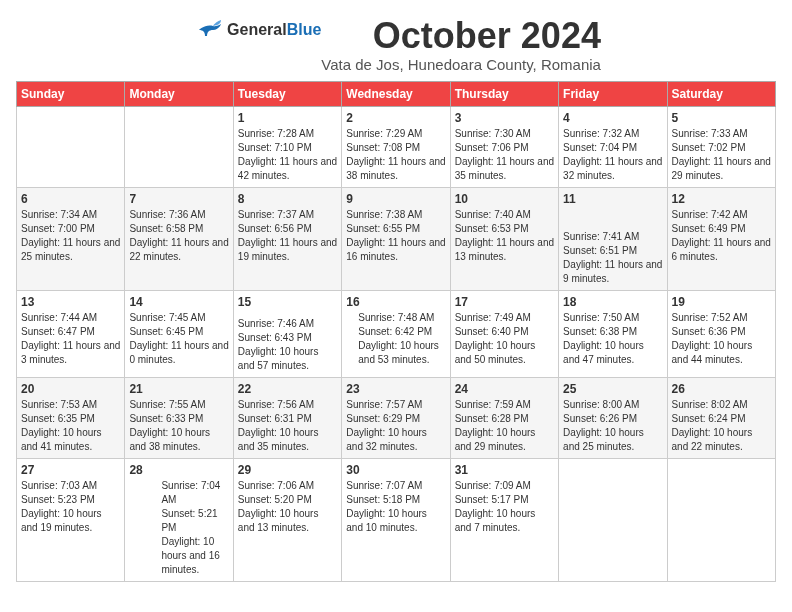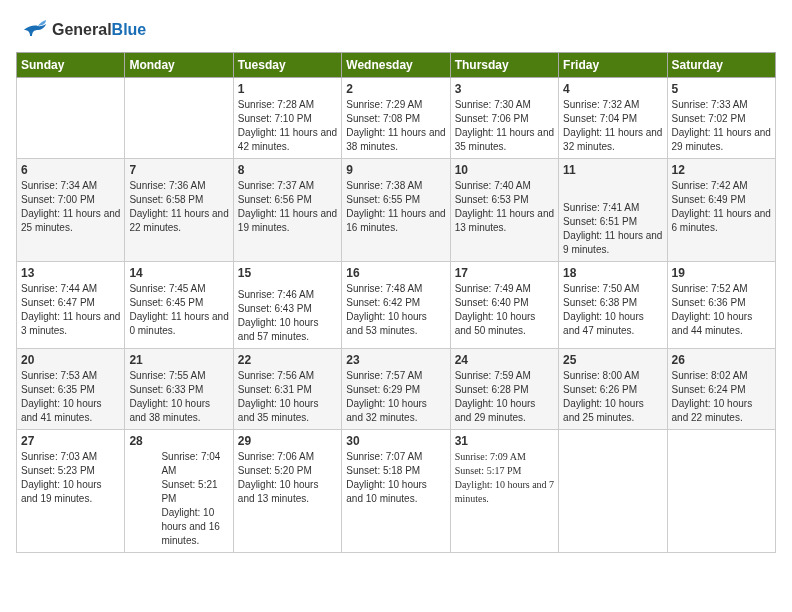--- a/index.html
+++ b/index.html
@@ -6,21 +6,21 @@
     body {
       font-family: Arial, sans-serif;
       background: #fff;
       width: 792px;
       min-height: 612px;
       padding: 16px;
     }
     .header {
       display: flex;
       align-items: flex-start;
-      justify-content: flex-start;
+      justify-content: center;
       margin-bottom: 8px;
     }
     .logo {
       display: flex;
       align-items: center;
       gap: 4px;
     }
     .logo-bird {
       width: 32px;
       height: 28px;
@@ -35,21 +35,21 @@
     .subtitle {
       font-size: 15px;
       color: #555;
     }
     table {
       width: 100%;
       border-collapse: collapse;
       table-layout: fixed;
     }
     thead tr th {
-      background: #4d7c0f;
+      background: #ef4444;
       color: #fff;
       font-size: 12px;
       font-weight: bold;
       padding: 5px 4px;
       text-align: left;
       border: 1px solid #aaa;
     }
     tbody tr td {
       vertical-align: top;
       border: 1px solid #ccc;
@@ -81,20 +81,24 @@
 <div class="header">
   <div class="logo">
     <svg class="logo-bird" viewBox="0 0 32 28">
       <path d="M8 14 C8 14 14 8 22 10 C26 11 30 8 30 8 C30 8 28 14 22 14 C18 14 16 16 16 20 L14 20 C14 16 12 14 8 14Z" fill="#1a6eb5"></path>
       <path d="M22 10 C24 6 30 4 30 4 C30 4 30 8 26 9Z" fill="#5ba3e0"></path>
     </svg>
     <div>
       <div style="font-size:16px;font-weight:bold;color:#333;">General<span style="color:#1a6eb5;">Blue</span></div>
     </div>
   </div>
+  <div class="title-block">
+    <div class="month-title">October 2024</div>
+    <div class="subtitle">Vata de Jos, Hunedoara County, Romania</div>
+  </div>
 </div>
 
 <table>
   <thead>
     <tr>
     <th>Sunday</th>
         <th>Monday</th>
         <th>Tuesday</th>
         <th>Wednesday</th>
         <th>Thursday</th>
@@ -195,21 +199,21 @@
 Daylight: 11 hours and 0 minutes.</div>
         </td>
         <td>
           <span class="day-num">15</span>
           <div class="day-info" style="white-space: pre-line; margin-top: 8px;">Sunrise: 7:46 AM
 Sunset: 6:43 PM
 Daylight: 10 hours and 57 minutes.</div>
         </td>
         <td>
           <span class="day-num">16</span>
-          <div class="day-info" style="white-space: pre-line;">Sunrise: 7:48 AM
+          <div class="day-info" style="white-space: pre-line; margin-left: 12px;">Sunrise: 7:48 AM
 Sunset: 6:42 PM
 Daylight: 10 hours and 53 minutes.</div>
         </td>
         <td>
           <span class="day-num">17</span>
           <div class="day-info" style="white-space: pre-line;">Sunrise: 7:49 AM
 Sunset: 6:40 PM
 Daylight: 10 hours and 50 minutes.</div>
         </td>
         <td>
@@ -289,21 +293,21 @@
 Daylight: 10 hours and 13 minutes.</div>
         </td>
         <td>
           <span class="day-num">30</span>
           <div class="day-info" style="white-space: pre-line;">Sunrise: 7:07 AM
 Sunset: 5:18 PM
 Daylight: 10 hours and 10 minutes.</div>
         </td>
         <td>
           <span class="day-num">31</span>
-          <div class="day-info" style="white-space: pre-line; font-family: Liberation Serif, serif;">Sunrise: 7:09 AM
+          <div class="day-info" style="white-space: pre-line;">Sunrise: 7:09 AM
 Sunset: 5:17 PM
 Daylight: 10 hours and 7 minutes.</div>
         </td>
         <td class="empty-cell"></td>
         <td class="empty-cell"></td>
       </tr>
     </tbody>
 </table>
 
 </body></html>

